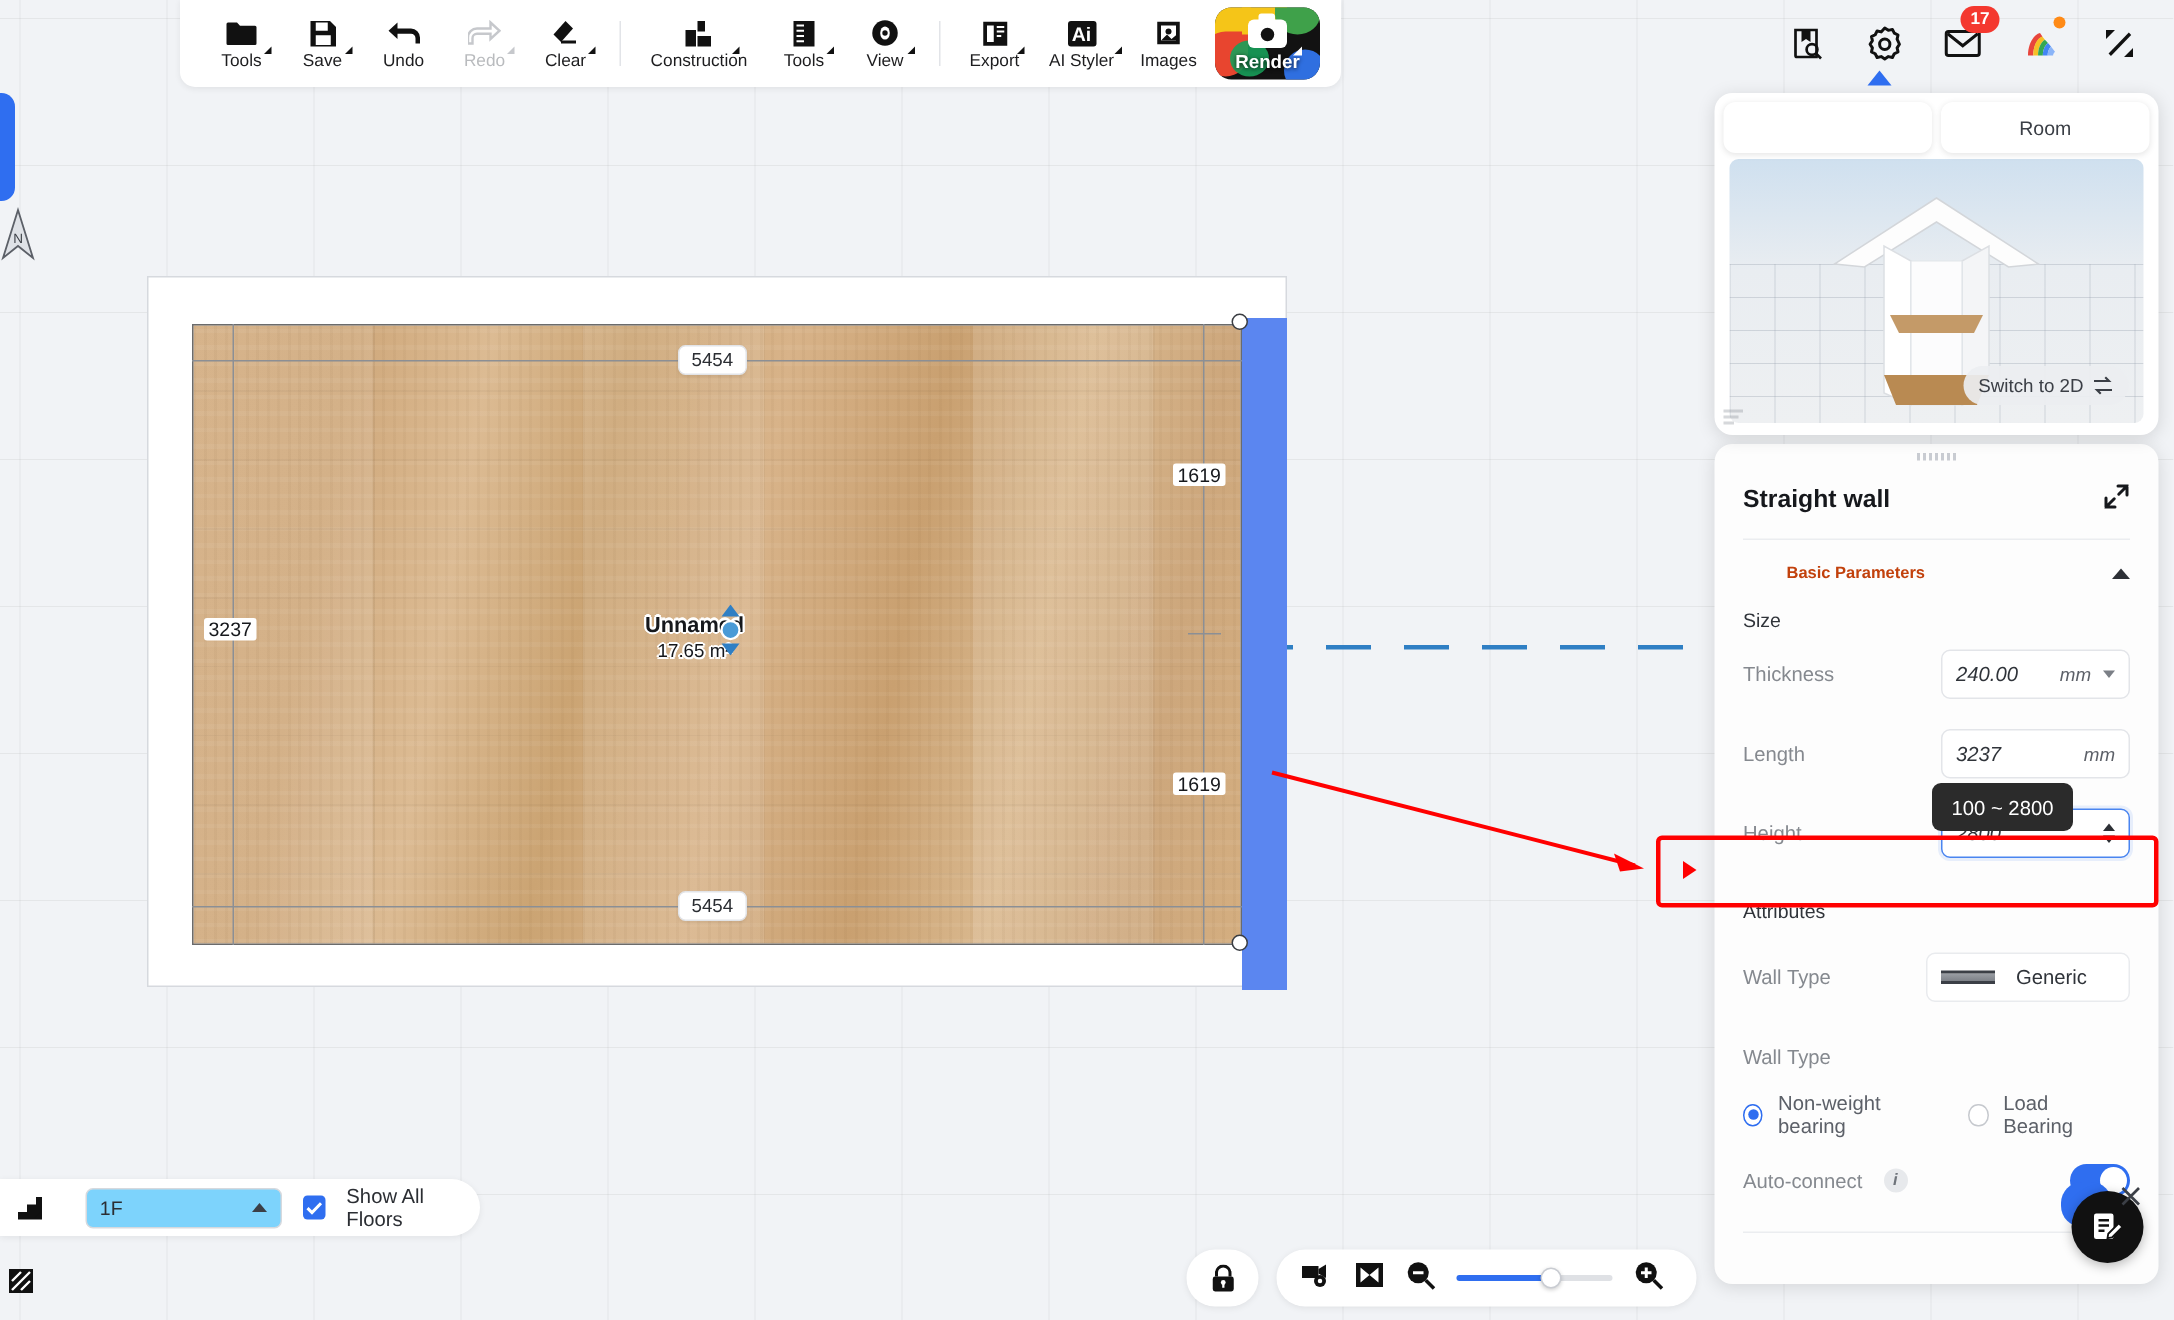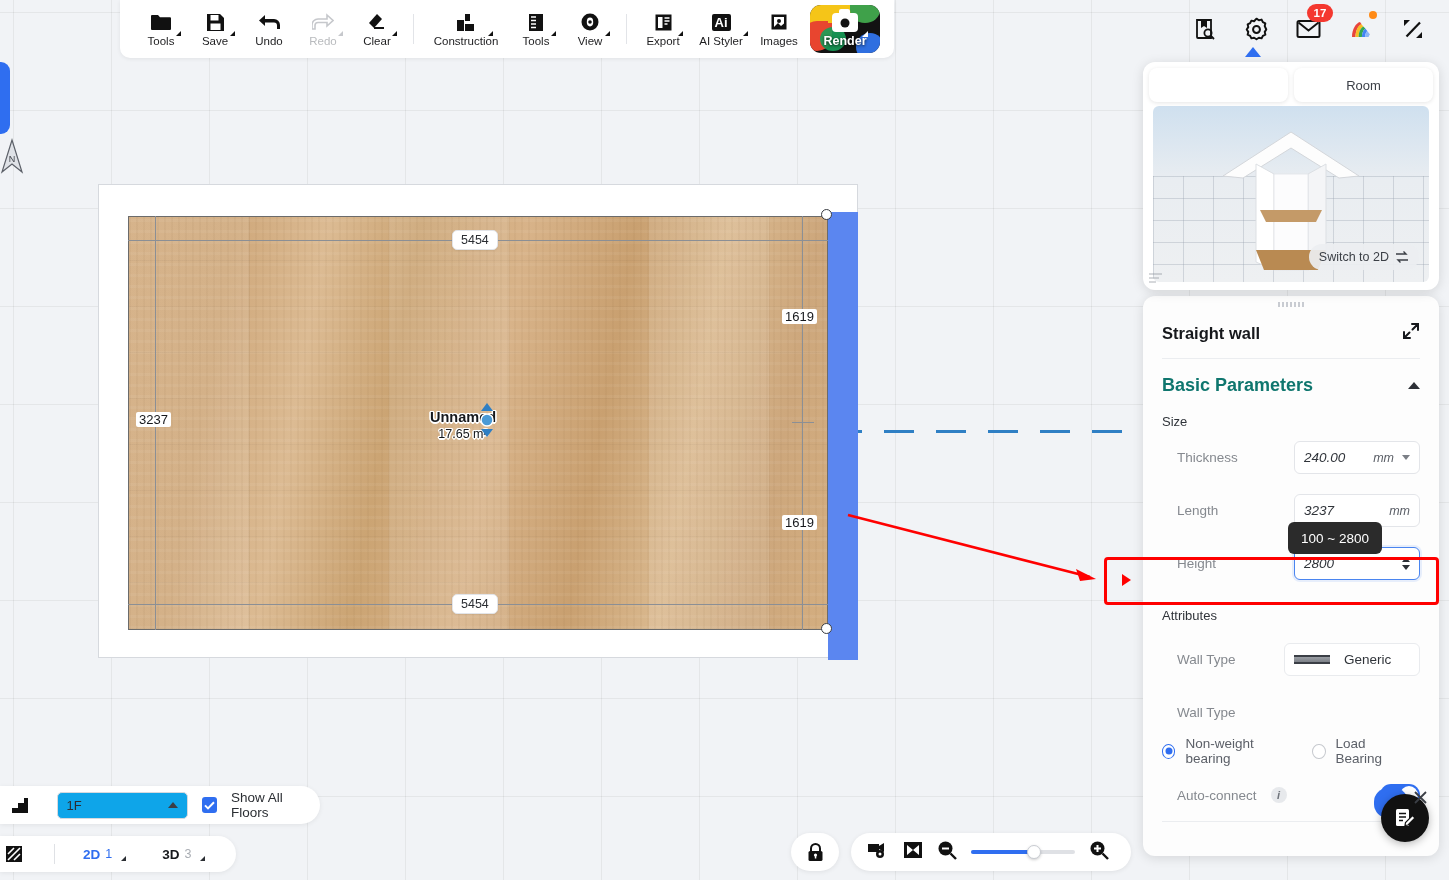--- a/index.html
+++ b/index.html
@@ -124,25 +124,25 @@
     background:#fdfdfd; border-radius:12px; box-shadow:0 2px 12px rgba(0,0,0,.12);
     z-index:30; overflow:hidden;
   }
   .drag-dots { position:absolute; left:50%; top:6px; transform:translateX(-50%); display:flex; gap:2px; }
   .drag-dots i { width:2px; height:5px; background:#c9ccd2; display:block; }
   .pp-head { display:flex; align-items:center; justify-content:space-between; padding:26px 19px 14px 19px;gap:16px; }
   .pp-title { font-size:16.5px; font-weight:700; color:#16181c; }
   .pp-expand { font-size:16px; color:#16181c; cursor:pointer; }
   .pp-divider { height:1px; background:#ebedf0; margin:0 19px; }
   .pp-section-head { display:flex; align-items:center; justify-content:space-between; padding:16px 19px 10px 19px; }
-  .pp-section-title { font-size:18px; font-weight:700; color:#0f766e; }
+  .pp-section-title { font-size:11px; font-weight:700; color:#c2410c;margin-left:29px; }
   .caret-up { width:0;height:0;border-left:6px solid transparent;border-right:6px solid transparent;border-bottom:7px solid #2d3036; cursor:pointer;}
   .pp-sub { padding:8px 19px 2px 19px; font-size:13px; color:#30343a; }
   .pp-row { display:flex; align-items:center; justify-content:space-between; padding:10px 19px; min-height:44px; position:relative; }
-  .pp-label { font-size:13.5px; color:#85898f;margin-left:15px; }
+  .pp-label { font-size:13.5px; color:#85898f; }
   .field {
     width:126px; height:33px; border:1px solid #e3e5e9; border-radius:6px; background:#fff;
     display:flex; align-items:center; padding:0 9px; font-size:13.5px; color:#30343a; gap:4px;font-style:italic;
   }
   .field .val { flex:1; }
   .field .unit { color:#5c6068; font-size:12.5px; }
   .chev { width:0;height:0;border-left:4.5px solid transparent;border-right:4.5px solid transparent;border-top:5px solid #7b7f86; margin-left:4px;}
   .field.focus { border:1px solid #4a85f0; box-shadow:0 0 0 2px rgba(74,133,240,.12); }
   .spin { display:flex; flex-direction:column; gap:3px; }
   .spin i { width:0;height:0;border-left:4.5px solid transparent;border-right:4.5px solid transparent; display:block; }
@@ -221,21 +221,21 @@
   .left-tab { position:absolute; left:-12px; top:62px; width:22px; height:72px; border-radius:9px; background:#2f6ef0; cursor:pointer; }
 
   
   .floorbar {
     position:absolute; left:0; top:786px; height:38px; width:320px;
     background:#fff; border-top-right-radius:19px; border-bottom-right-radius:19px;
     display:flex; align-items:center; gap:14px; padding-left:10px;
     box-shadow:0 1px 5px rgba(0,0,0,.07);
   }
   .floor-select {
-    width:136px; height:27px; border:1px solid #d6d9de; border-radius:5px; background:#0ea5e9;
+    width:136px; height:27px; border:1px solid #d6d9de; border-radius:5px; background:#7dd3fc;
     display:flex; align-items:center; justify-content:space-between; padding:0 9px; font-size:13px; color:#2b2e33; cursor:pointer;
   }
   .caret-up-sm { width:0;height:0;border-left:5px solid transparent;border-right:5px solid transparent;border-bottom:6px solid #3b3f46;}
   .chkbox { width:16px; height:16px; border-radius:3px; background:#2f6ef0; display:flex; align-items:center; justify-content:center; cursor:pointer; }
   .chkbox svg { display:block; }
   .chk-lbl { font-size:13.5px; color:#2b2e33; }
 
   .viewbar {
     position:absolute; left:0; top:836px; height:36px; width:236px;
     background:#fff; border-top-right-radius:18px; border-bottom-right-radius:18px;
@@ -646,34 +646,20 @@
       <span class="caret-up-sm"></span>
     </div>
     <span class="chkbox">
       <svg width="11" height="9" viewBox="0 0 11 9">
           <path d="M1 4.4L4 7.4 10 1.2" stroke="#fff" stroke-width="2" fill="none"></path>
         </svg>
     </span>
     <span class="chk-lbl">Show All Floors</span>
   </div>
 
-  <div class="viewbar">
-    <div style="width:30px"></div>
-    <div class="vb-sep"></div>
-    <div class="vb-item" style="margin-left:14px">
-      <span class="vb-main blue">2D</span>
-      <span class="vb-num blue">1</span>
-      <span class="vb-corner"></span>
-    </div>
-    <div class="vb-item" style="margin-left:28px">
-      <span class="vb-main dark">3D</span>
-      <span class="vb-num grey">3</span>
-      <span class="vb-corner"></span>
-    </div>
-  </div>
 
   <div class="lockpill">
     <svg width="17" height="19" viewBox="0 0 17 19">
         <path d="M4 8V5.5a4.5 4.5 0 019 0V8" stroke="#111" stroke-width="2" fill="none"></path>
         <rect x="1.5" y="8" width="14" height="10" rx="1.6" fill="#111"></rect>
         <circle cx="8.5" cy="12" r="1.6" fill="#fff"></circle>
         <rect x="7.8" y="12.5" width="1.5" height="3" fill="#fff"></rect>
       </svg>
   </div>
   <div class="zoombar">

